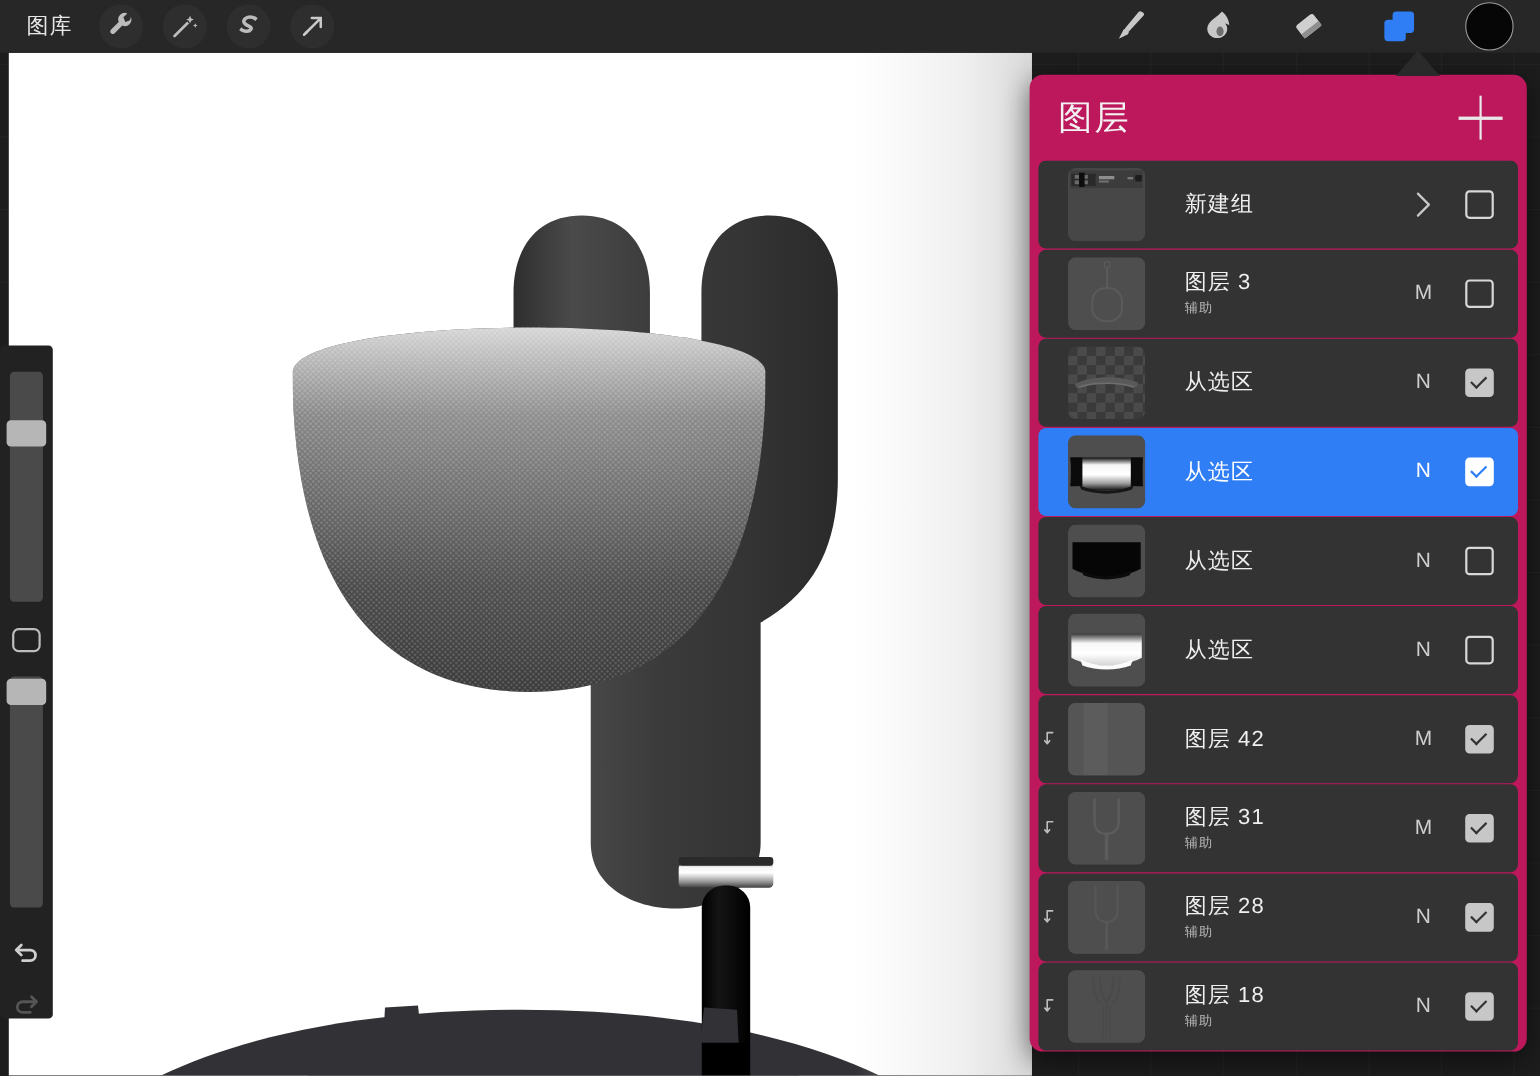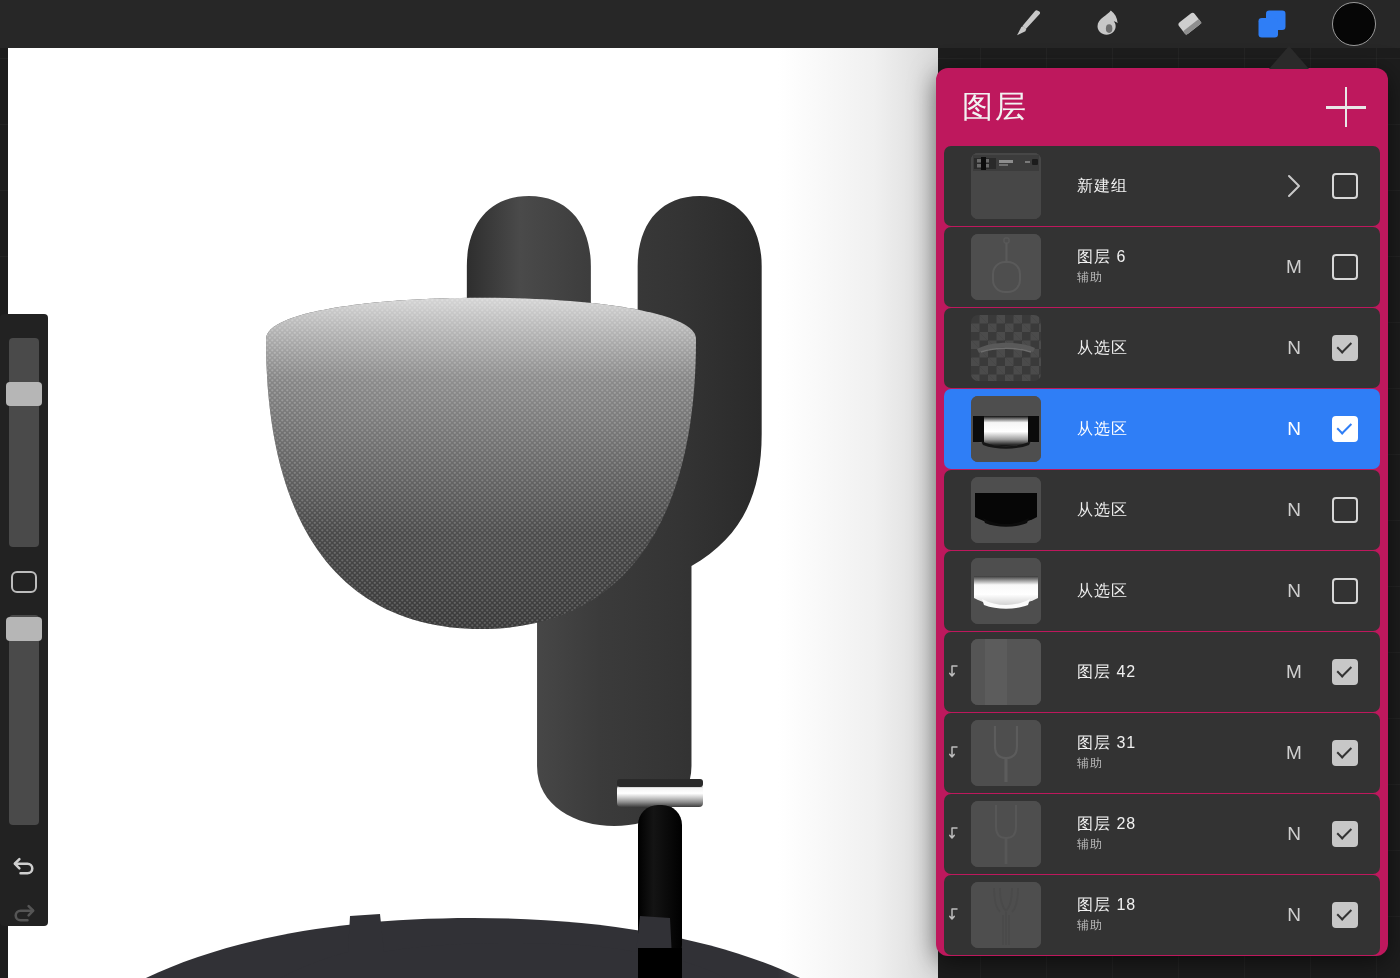--- a/index.html
+++ b/index.html
@@ -128,21 +128,21 @@
     background-color:#3a3a3a;
     background-image:
       linear-gradient(45deg,#4b4b4b 25%,transparent 25%,transparent 75%,#4b4b4b 75%),
       linear-gradient(45deg,#4b4b4b 25%,transparent 25%,transparent 75%,#4b4b4b 75%);
     background-size:17px 17px;
     background-position:0 0, 8.5px 8.5px;
   }
   .thumb svg{ position:absolute; left:0; top:0;}
 
   .row-labels{ margin-left:36px; flex:1 1 auto; min-width:0;}
-  .row-name{ color:#f0f0f0; font-size:16px; letter-spacing:1px; line-height:1.1;}
+  .row-name{ color:#f0f0f0; font-size:20px; letter-spacing:1px; line-height:1.1;}
   .row.selected .row-name{ color:#ffffff;}
   .row-sub{ color:#b9b9b9; font-size:12px; margin-top:4px; letter-spacing:1px;}
 
   .blend{
     color:#cfcfcf; font-size:19px; width:44px; text-align:center; flex:0 0 auto;
   }
   .row.selected .blend{ color:#ffffff;}
   .chev{ width:44px; text-align:center; color:#c9c9c9; font-size:0; flex:0 0 auto;}
 
   .chk{
@@ -258,20 +258,51 @@
                C400 732 540 728 608 742
                L612 706 L642 708 L644 748
                C740 774 820 840 824 930 Z" transform="translate(20,162)" fill="#313136"></path>
       <path d="M630 900 h44 v30 h-44 z" transform="translate(0,0)" fill="#000"></path>
     </svg>
 
     <div class="canvas-shade"></div>
   </div>
 
   <div class="toolbar">
+    <div class="tb-left">
+
+      <div class="gallery-label">图库</div>
+
+      <div class="circ">
+        <svg width="26" height="26" viewBox="0 0 24 24">
+          <path d="M20.3 4.1a5.5 5.5 0 0 1-7.2 7.2l-6.4 6.4a2.1 2.1 0 0 1-3-3l6.4-6.4A5.5 5.5 0 0 1 17.3 1.1L14 4.4l1.6 4 4-1.6z" fill="#bcbcbc"></path>
+        </svg>
+      </div>
+
+      <div class="circ">
+        <svg width="26" height="26" viewBox="0 0 24 24">
+          <path d="M4.2 20.9 15.6 9.5l-1.6-1.6L2.6 19.3a1.1 1.1 0 0 0 1.6 1.6z" fill="#bcbcbc"></path>
+          <path d="M16.4 3.1l1 2.2 2.2 1-2.2 1-1 2.2-1-2.2-2.2-1 2.2-1z" fill="#bcbcbc"></path>
+          <path d="M20.8 9.4l.6 1.3 1.3.6-1.3.6-.6 1.3-.6-1.3-1.3-.6 1.3-.6z" fill="#bcbcbc"></path>
+        </svg>
+      </div>
+
+      <div class="circ">
+        <svg width="26" height="26" viewBox="0 0 24 24">
+          <path d="M17.5 5.4c-2.2-1.7-6.5-1.9-8.6.3-1.8 1.9-.6 4 1.6 5.2 2.2 1.2 4.6 1.9 3.3 3.7-1.4 2-5.3 2-7.6.3" stroke="#bcbcbc" stroke-width="3" fill="none" stroke-linecap="square"></path>
+        </svg>
+      </div>
+
+      <div class="circ">
+        <svg width="26" height="26" viewBox="0 0 24 24">
+          <path d="M5 19 19 5 M11.5 5H19v7.5" stroke="#cacaca" stroke-width="2.1" fill="none" stroke-linecap="round"></path>
+          <path d="M5 19l3.2-1.2L6.2 15.8z" fill="#cacaca"></path>
+        </svg>
+      </div>
+    </div>
 
     <div class="tb-right">
 
       <div class="plain-ico">
         <svg width="34" height="34" viewBox="0 0 24 24">
           <path d="M20.4 2.6c-.6-.6-1.5-.5-2 .2L9.6 13.3l2.3 2.3L21.5 5.2c.6-.6.6-1.5-.1-2z" fill="#c8c8c8"></path>
           <path d="M8.7 14.2l-3 5.7 5.9-2.8 .6-1.5-2.2-2.2z" fill="#c8c8c8"></path>
         </svg>
       </div>
 
@@ -363,21 +394,21 @@
           <div class="clip-spacer"></div>
           <div class="thumb">
             <svg width="70" height="66" viewBox="0 0 70 66">
       <rect width="70" height="66" fill="#4e4e4e"></rect>
               <rect x="33" y="4" width="5" height="5" rx="1" fill="none" stroke="#5c5c5c"></rect>
         <path d="M35.5 9 v18" stroke="#5a5a5a" stroke-width="2.2" fill="none"></path>
         <rect x="22" y="28" width="27" height="30" rx="12" fill="none" stroke="#5a5a5a" stroke-width="2"></rect>
             </svg>
           </div>
           <div class="row-labels">
-            <div class="row-name">图层 6</div>
+            <div class="row-name">图层 3</div>
             <div class="row-sub">辅助</div>
           </div>
           <div class="blend">M</div>
           <div class="chk"></div>
         </div>
         <div class="row">
           <div class="clip-spacer"></div>
           <div class="thumb checker">
             <svg width="70" height="66" viewBox="0 0 70 66">
       <rect width="70" height="66" fill="transparent"></rect>

